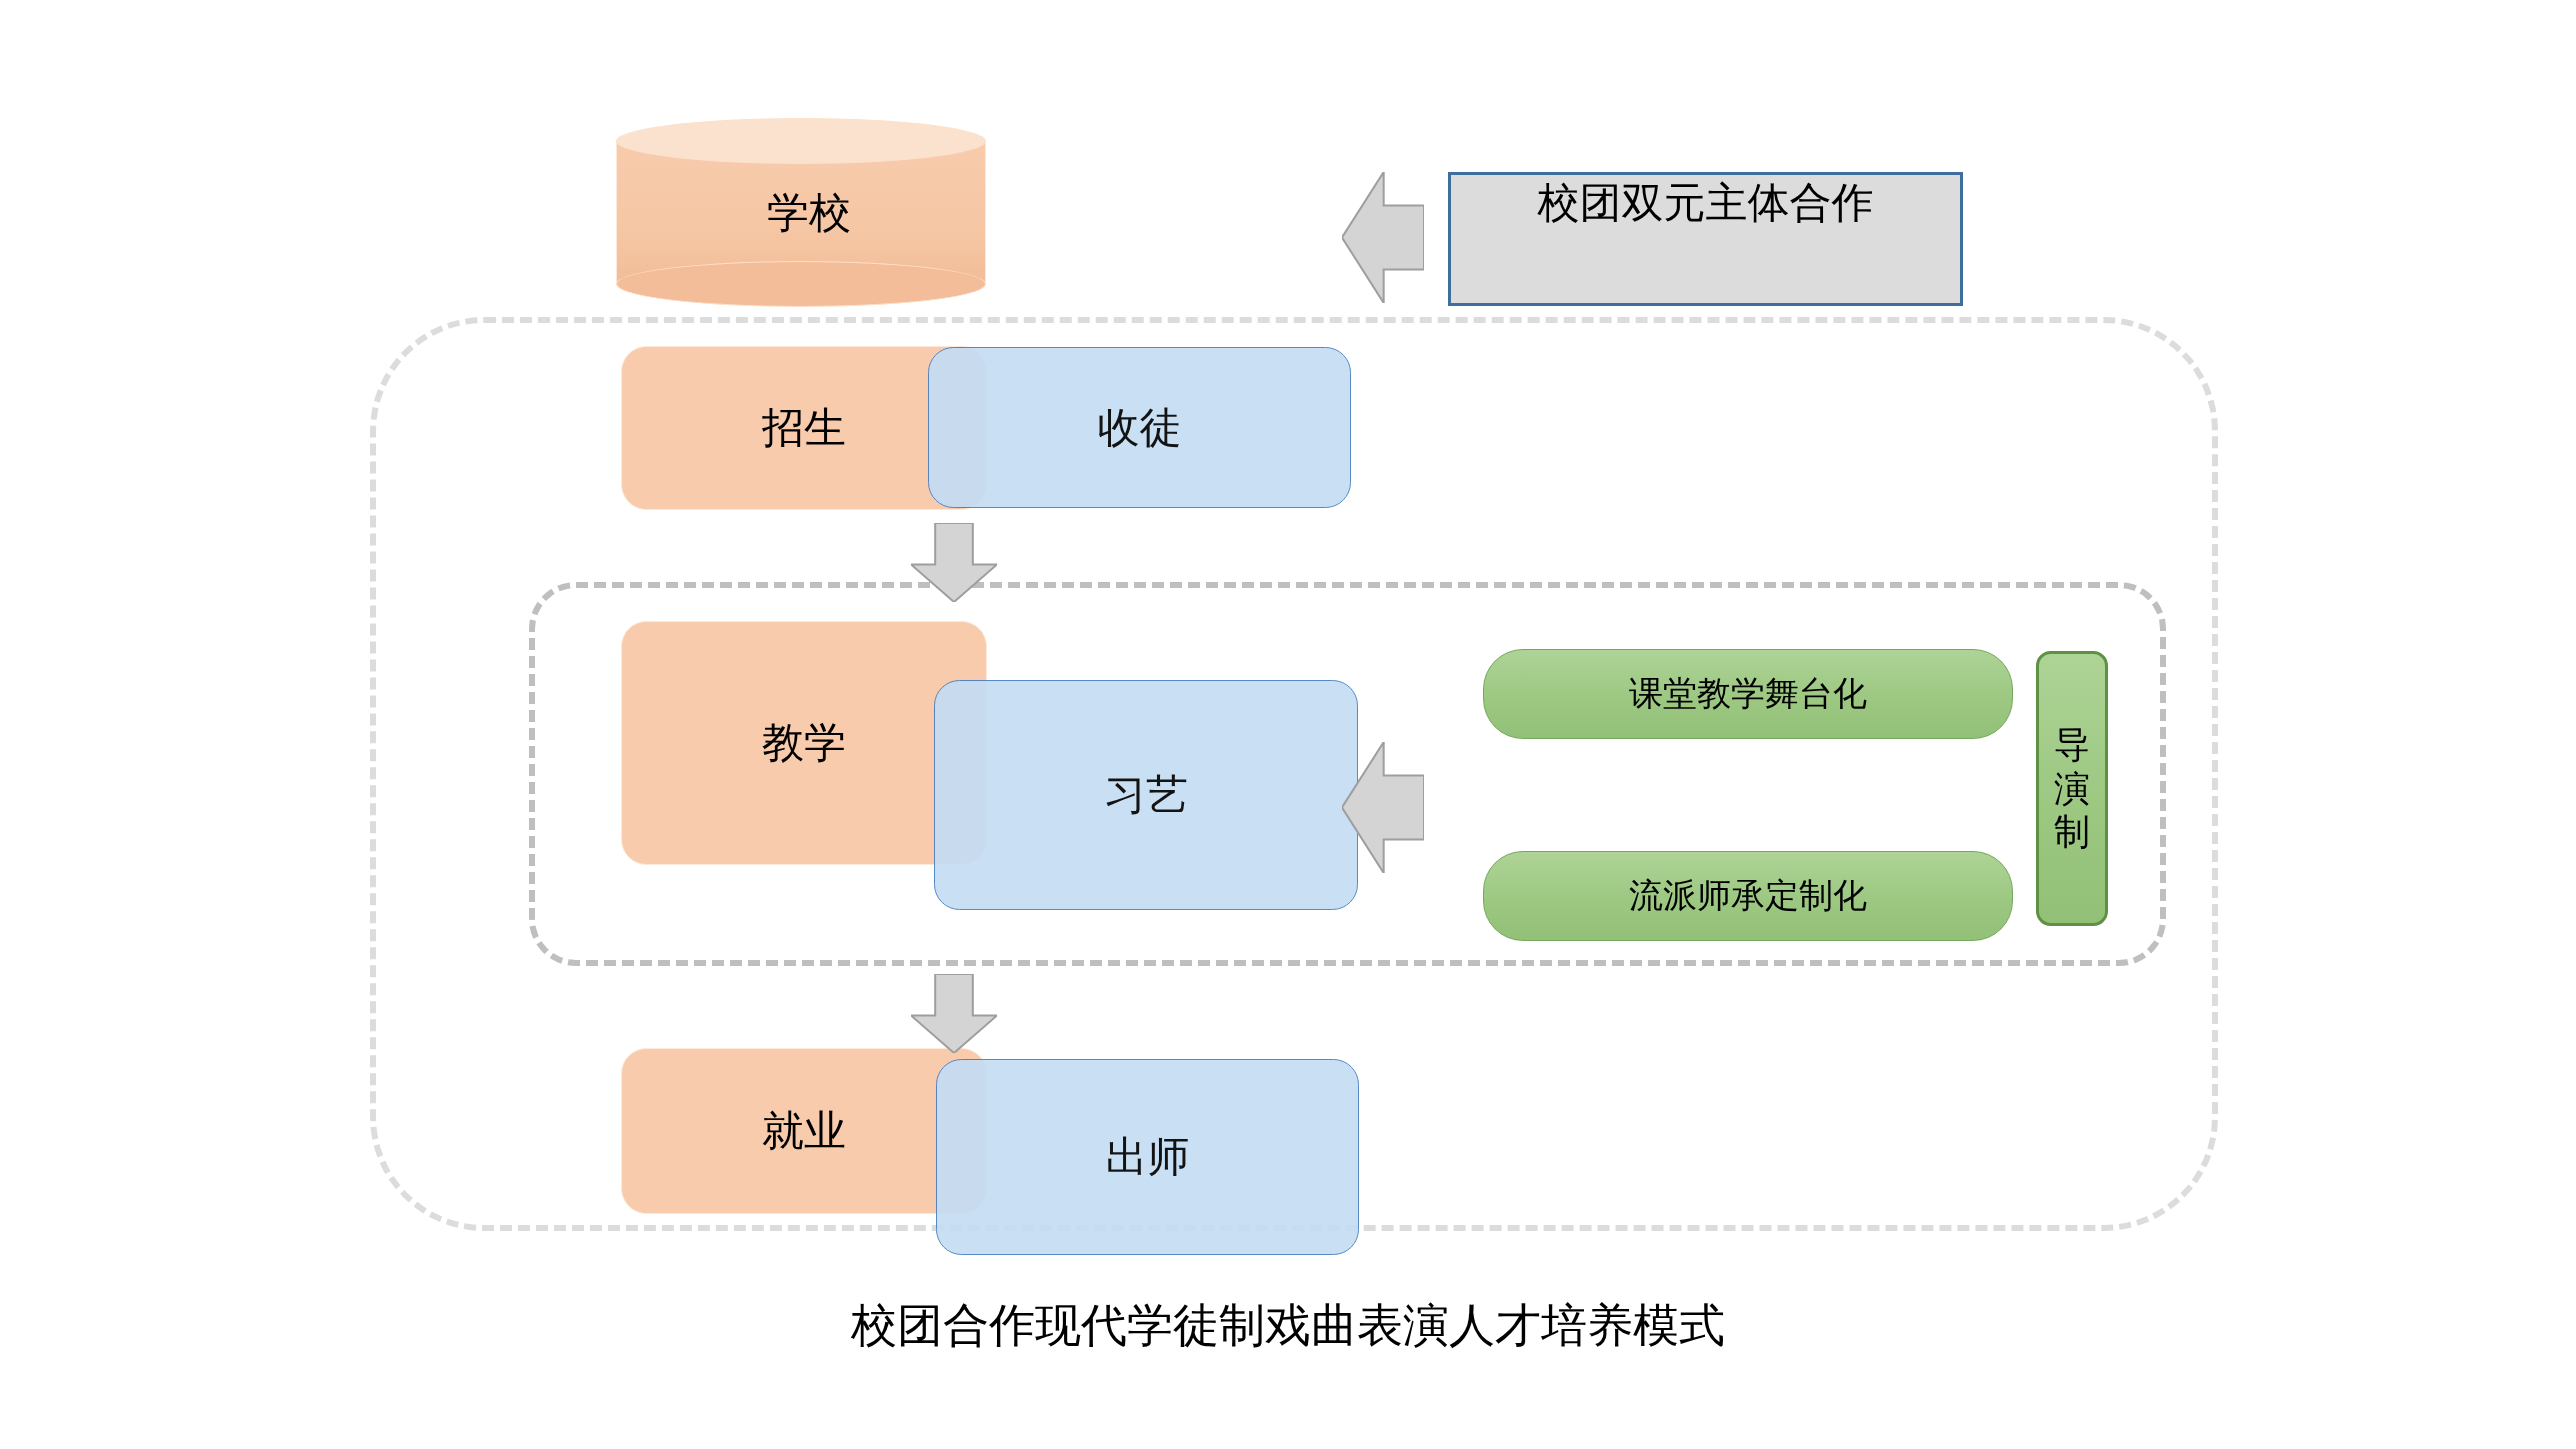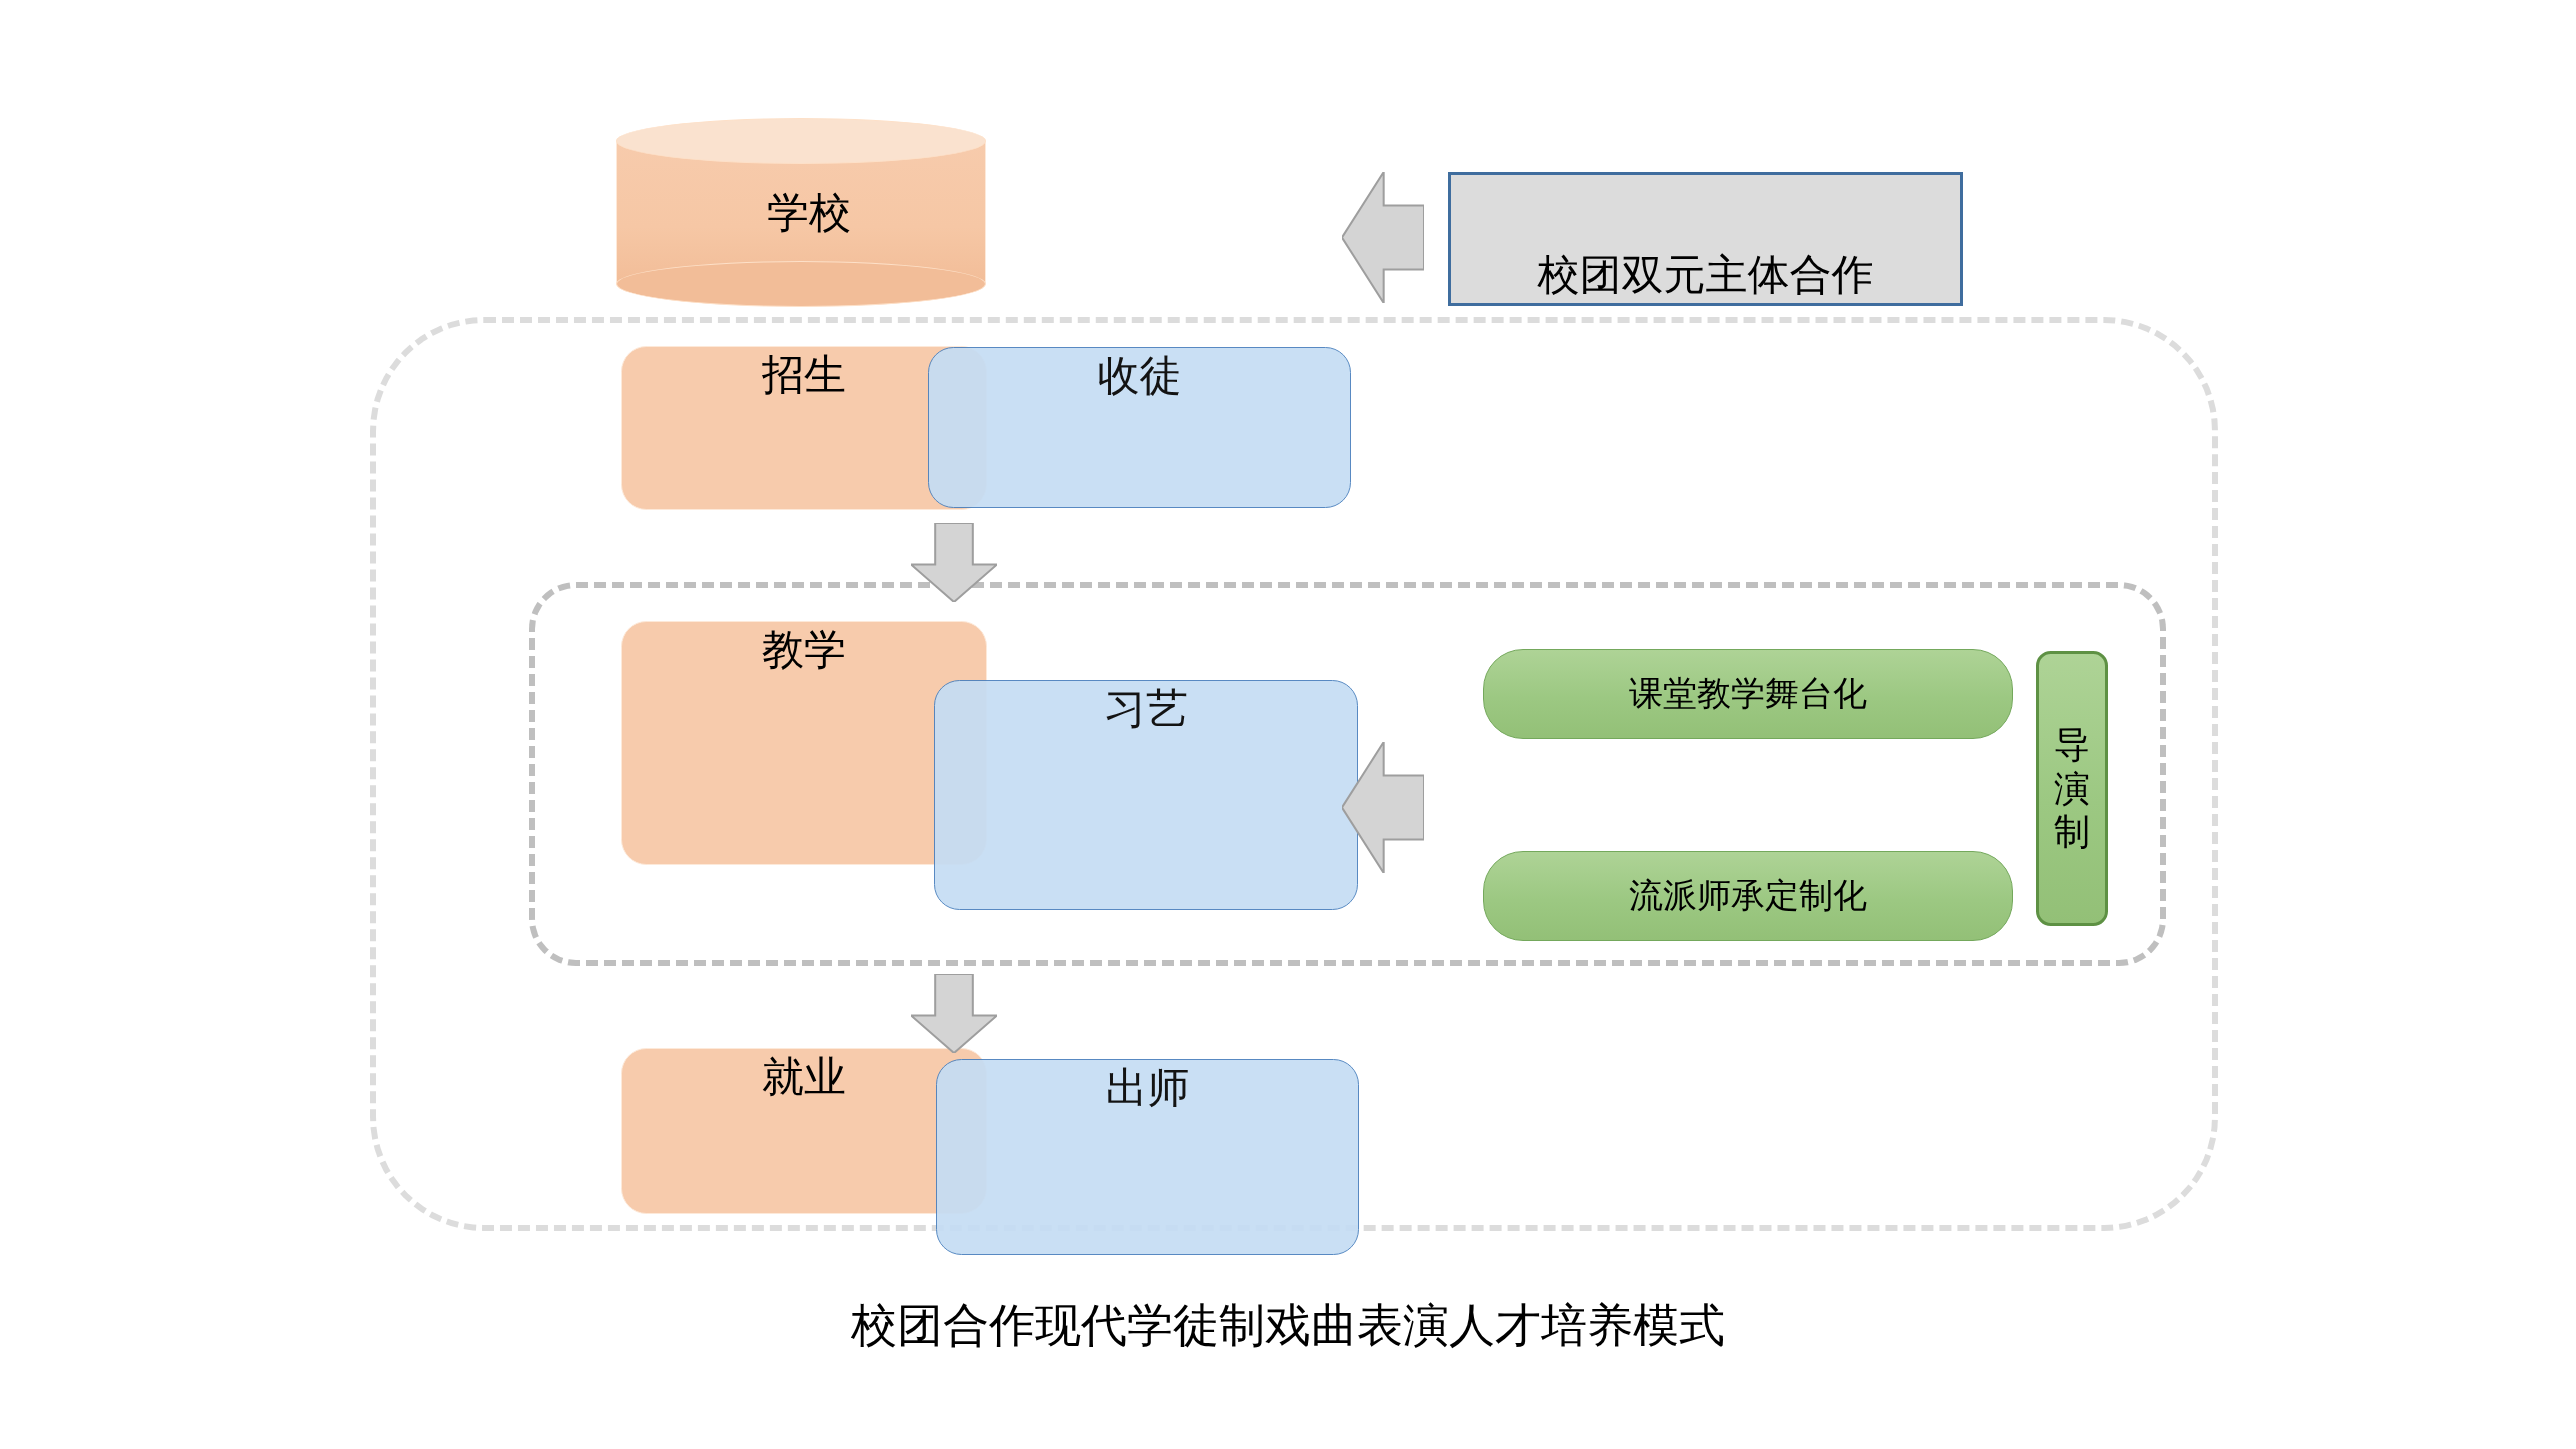--- a/index.html
+++ b/index.html
@@ -52,39 +52,39 @@
     border-left:1.3px solid #4a80bd;border-right:1.3px solid #4a80bd;opacity:.93;}
   .cyl-blue .top{background:#dcebf7;border:1.3px solid #4a80bd;}
   .cyl-blue .bot{background:#c3daf0;border:1.3px solid #4a80bd;}
   .cyl .cap{
     position:absolute;left:0;top:0;width:100%;height:100%;
     display:flex;align-items:center;justify-content:center;
     font-size:42px;z-index:9;color:#000;margin-left:8px;
   }
 
   
-  .rbox{position:absolute;display:flex;align-items:flex-start;justify-content:center;
+  .rbox{position:absolute;display:flex;align-items:center;justify-content:center;
         font-size:42px;box-sizing:border-box;}
   .rbox.orange{background:#f7cbac;border:1.3px solid #fde9d9;border-radius:25.5px;}
   .rbox.blue{background:#c5ddf4;border:1.3px solid #4a80bd;border-radius:25.5px;opacity:.92;}
 
   .r2-orange{left:621px;top:346px;width:366px;height:164px;z-index:3;}
   .r2-blue  {left:928px;top:347px;width:423px;height:161px;z-index:4;}
 
   .r3-orange{left:621px;top:621px;width:366px;height:244px;z-index:3;border-radius:31px;}
   .r3-blue  {left:934px;top:680px;width:424px;height:230px;z-index:4;border-radius:31px;}
 
   .r4-orange{left:621px;top:1048px;width:366px;height:166px;z-index:3;}
   .r4-blue  {left:936px;top:1059px;width:423px;height:196px;z-index:4;}
 
   
   .callout{
     position:absolute;left:1448px;top:172px;width:515px;height:134px;
     background:#dcdcdc;border:3.4px solid #3f6d9e;box-sizing:border-box;
-    display:flex;align-items:flex-end;justify-content:center;font-size:42px;z-index:6;
+    display:flex;align-items:flex-start;justify-content:center;font-size:42px;z-index:6;
   }
 
   
   .arrow-left{
     position:absolute;width:82px;height:131px;z-index:5;
   }
   .arrow-left svg{display:block;width:100%;height:100%;}
   .arrow-down{
     position:absolute;width:86px;height:79px;z-index:5;
   }

